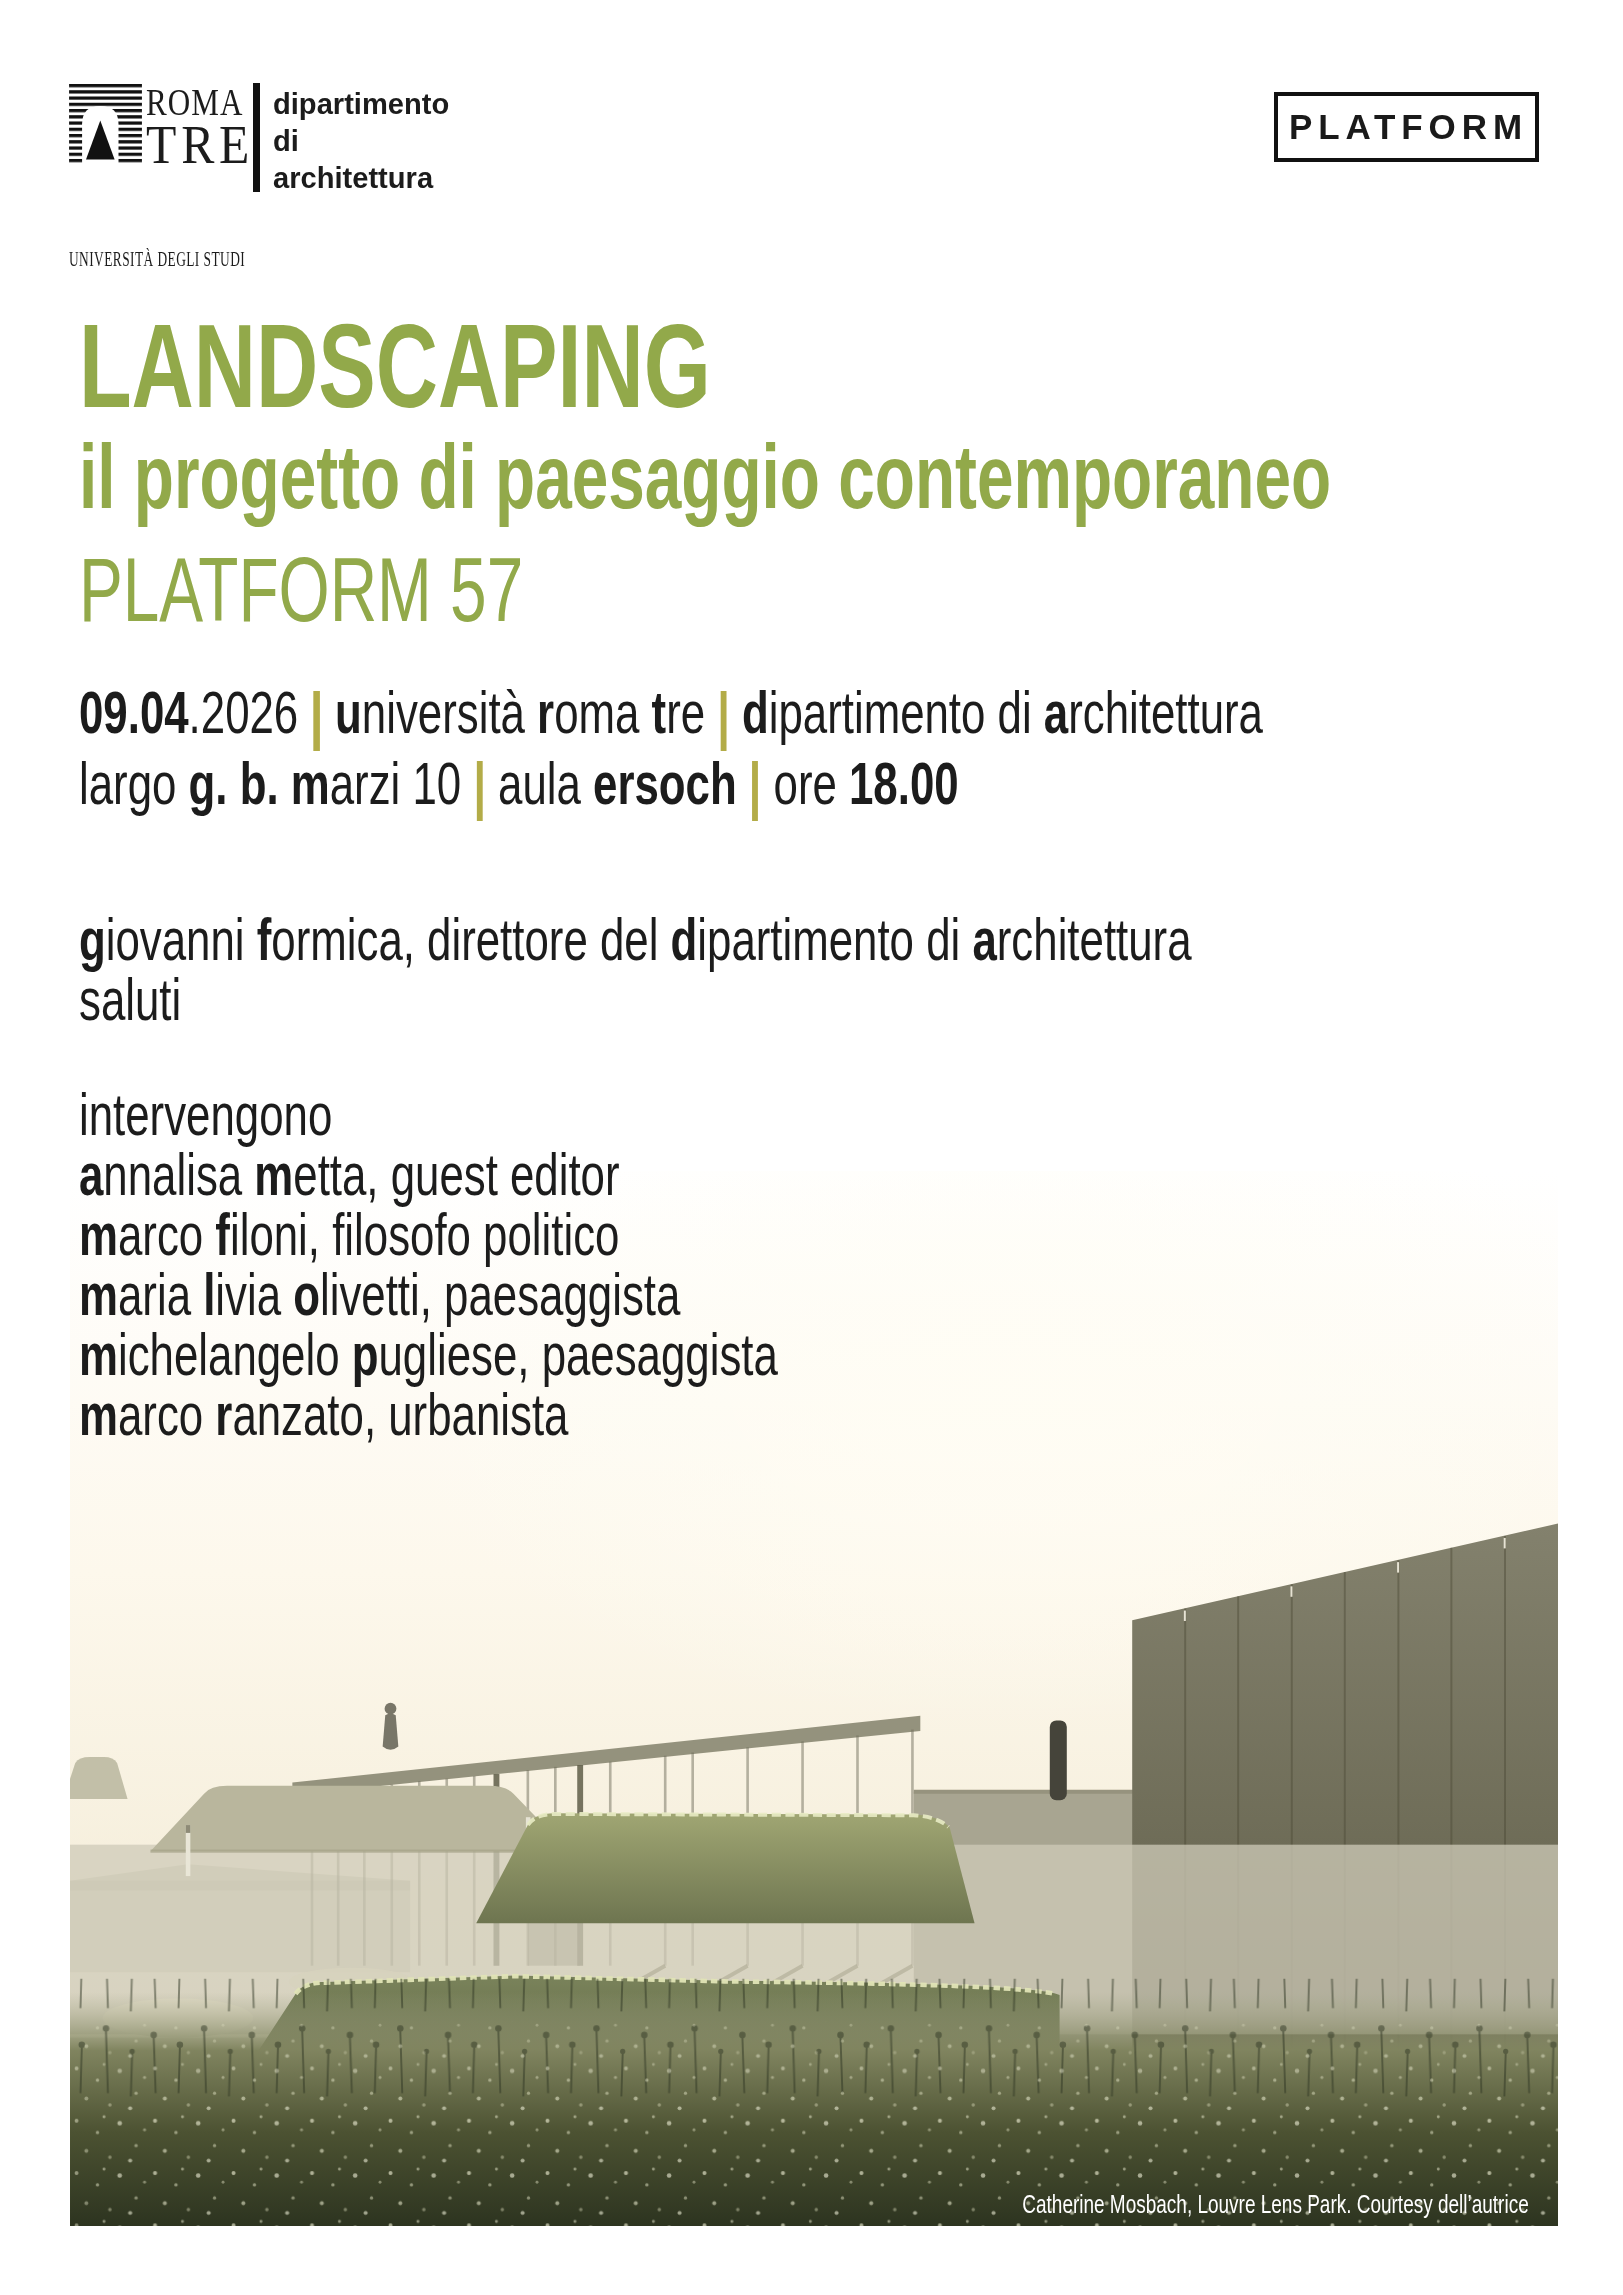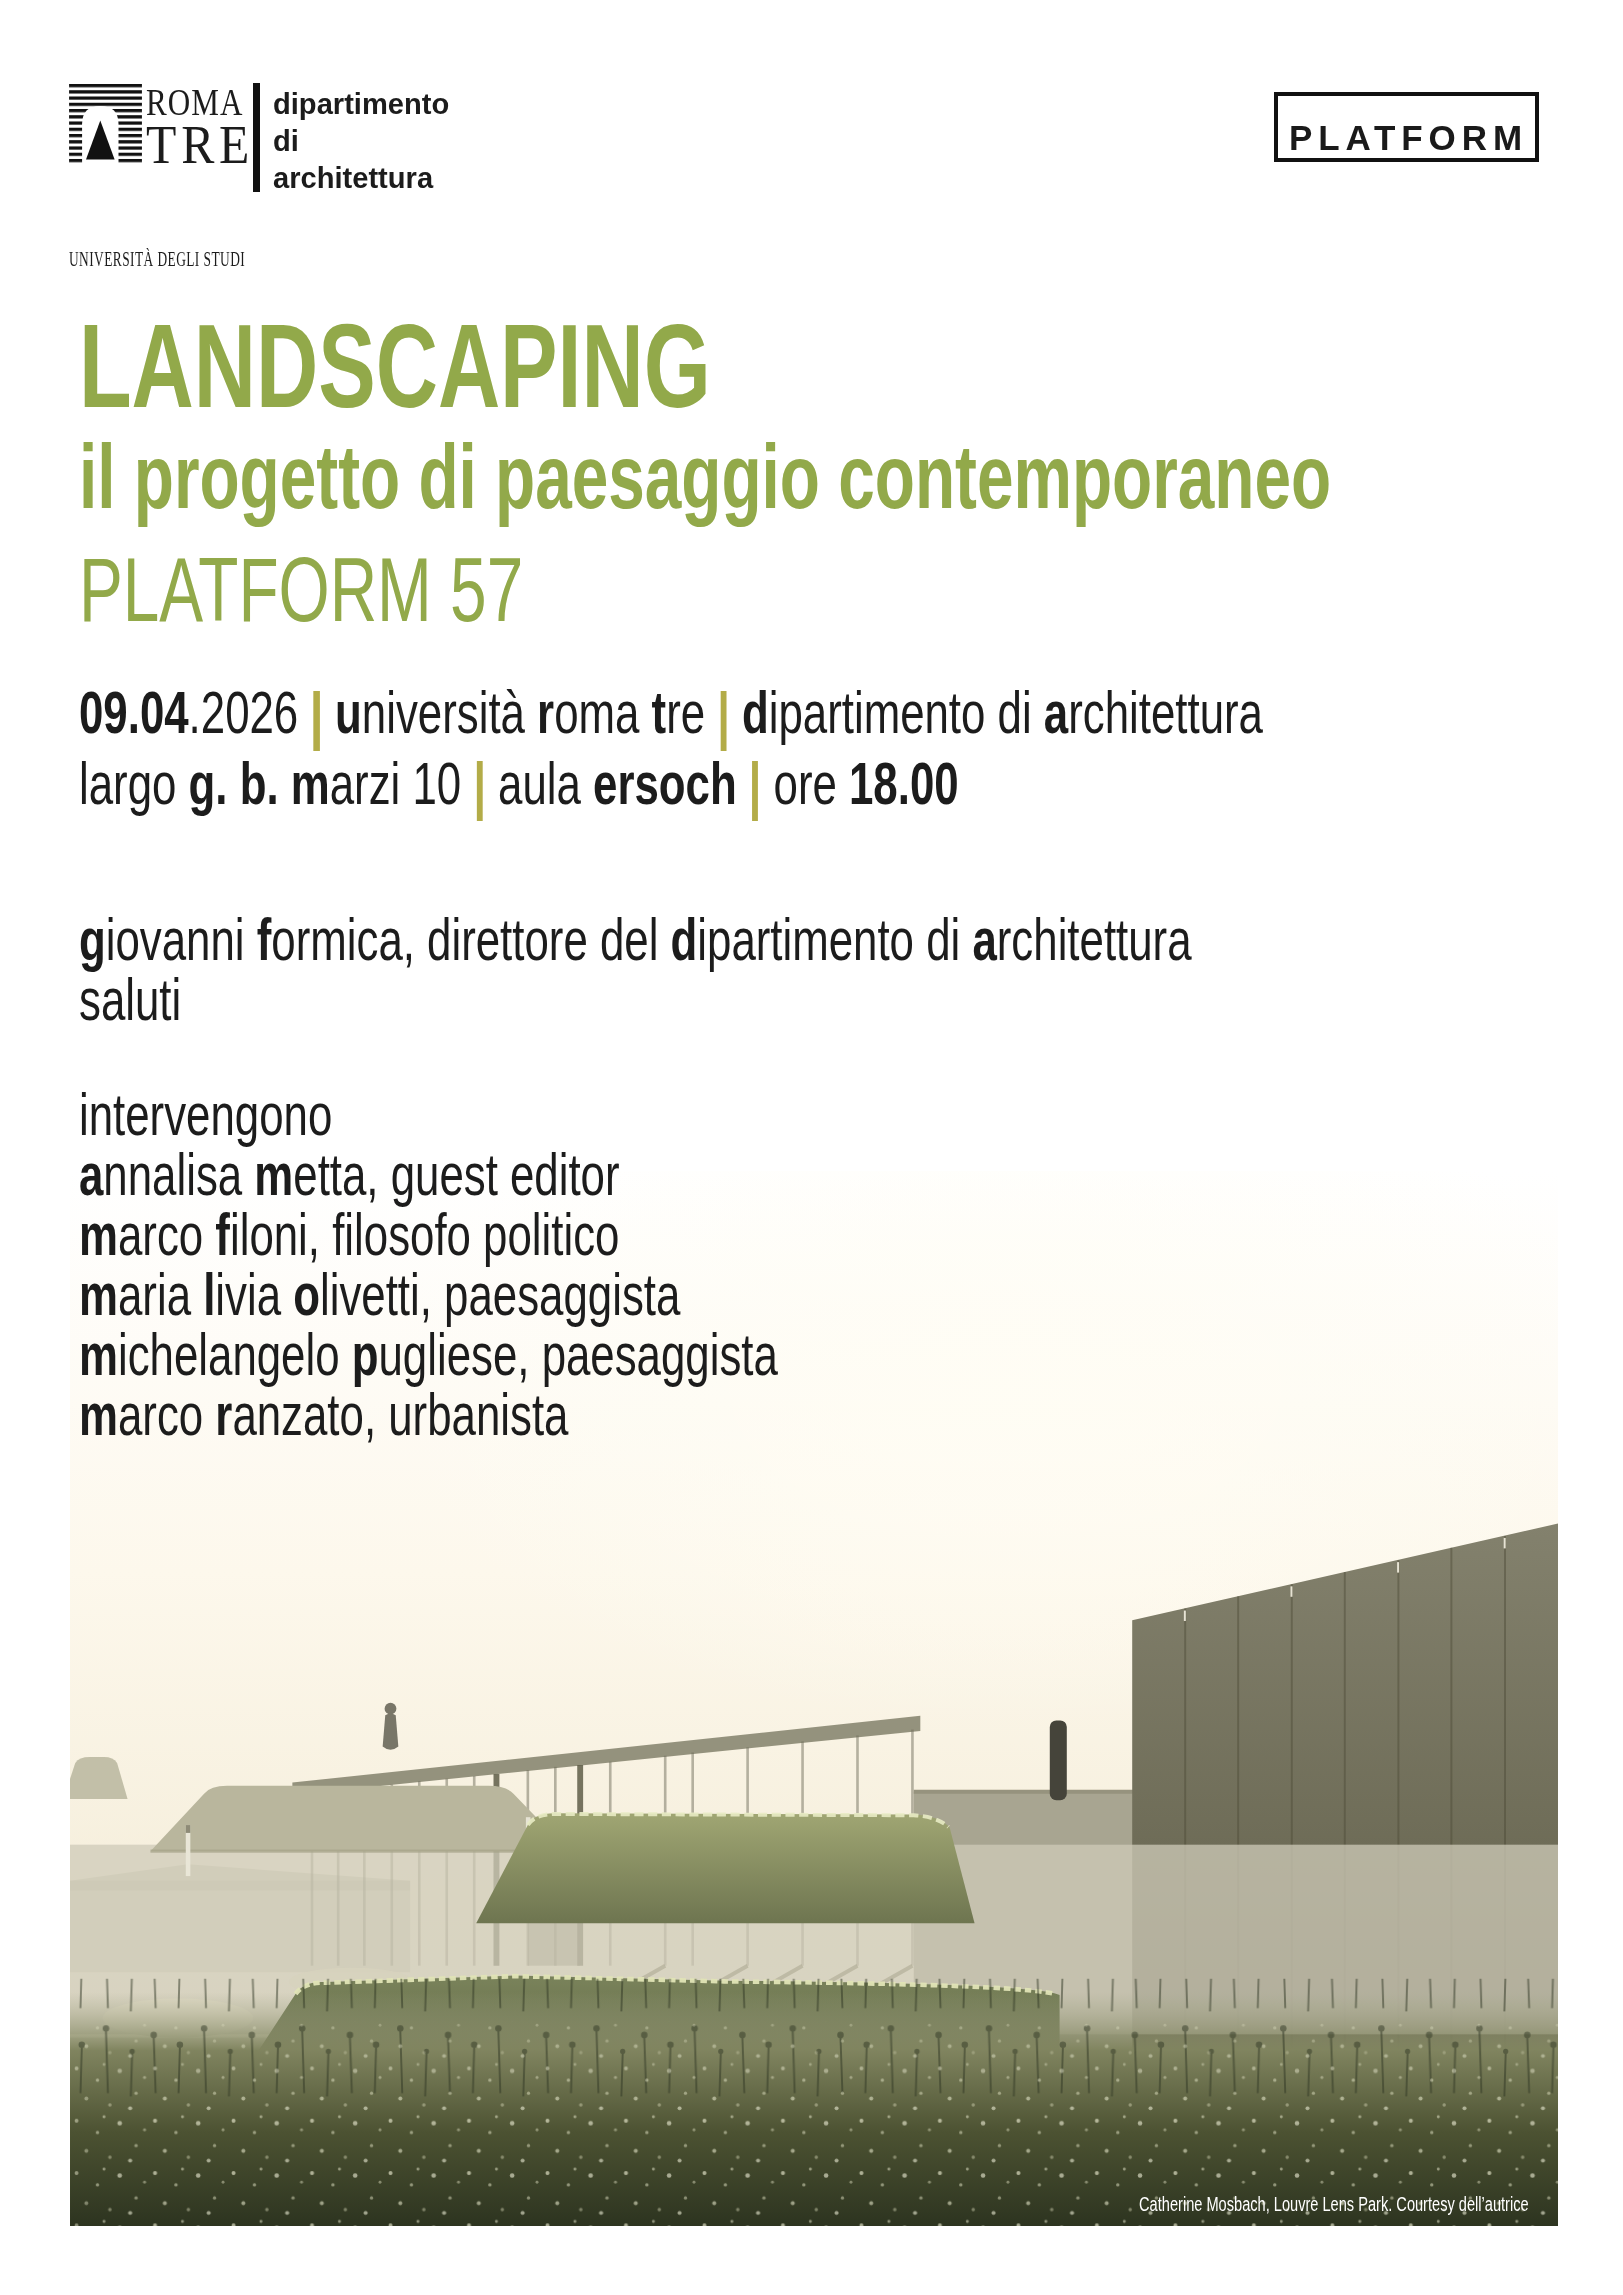--- a/index.html
+++ b/index.html
@@ -20,40 +20,40 @@
   #rt-tre{left:77px;top:34px;font-family:"Liberation Serif",serif;font-size:54px;letter-spacing:5.2px;
           transform:scaleX(0.92);transform-origin:0 0;}
   #rt-sub{left:0px;top:167px;font-family:"Liberation Serif",serif;font-size:21.6px;letter-spacing:0.7px;
           transform:scaleX(0.62);transform-origin:0 0;position:absolute;}
   #rt-divider{left:184px;top:2.6px;width:6.5px;height:109px;background:#111;}
   #rt-dept{left:204px;top:5.2px;font-weight:700;font-size:30px;line-height:37px;letter-spacing:0px;
            transform:scaleX(0.97);transform-origin:0 0;}
 
   
   #platform-badge{left:1274px;top:92px;width:265px;height:70px;border:4.6px solid #111;
-                  box-sizing:border-box;display:flex;align-items:flex-end;justify-content:center;}
+                  box-sizing:border-box;display:flex;align-items:center;justify-content:center;}
   #platform-badge span{font-weight:700;font-size:35px;letter-spacing:5.9px;color:#1a1a1a;padding-left:3.9px;}
 
   
   .green{color:#92a94a;}
   #title{left:79px;top:307px;font-size:118px;line-height:118px;font-weight:700;}
   #subtitle1{left:79px;top:432px;font-size:90px;line-height:90px;font-weight:700;}
   #subtitle2{left:79px;top:545px;font-size:90px;line-height:90px;font-weight:400;}
 
   
   .tblock{left:79px;font-size:60px;color:#1c1c1c;z-index:3;}
   #event-block{top:680px;line-height:66px;}
   #greetings-block{top:910px;line-height:60px;}
   #speakers-block{top:1085px;line-height:60px;}
   .tline{height:inherit;}
 
   
   #photo{left:70px;top:1171px;width:1488px;height:1055px;z-index:1;}
   #photo svg{display:block;}
-  #photo-caption{right:29px;bottom:2.6px;font-size:20px;color:#ffffff;z-index:2;line-height:37px;}
+  #photo-caption{right:29px;bottom:2.6px;font-size:26px;color:#ffffff;z-index:2;line-height:37px;}
 </style>
 </head>
 <body>
 
 <div id="romatre" class="abs">
   <svg id="rt-emblem" class="abs" width="73" height="80" viewBox="0 0 112 123">
     <defs>
       <pattern id="stripes" width="112" height="9.6" patternUnits="userSpaceOnUse">
         <rect width="112" height="5" fill="#111"></rect>
       </pattern>

